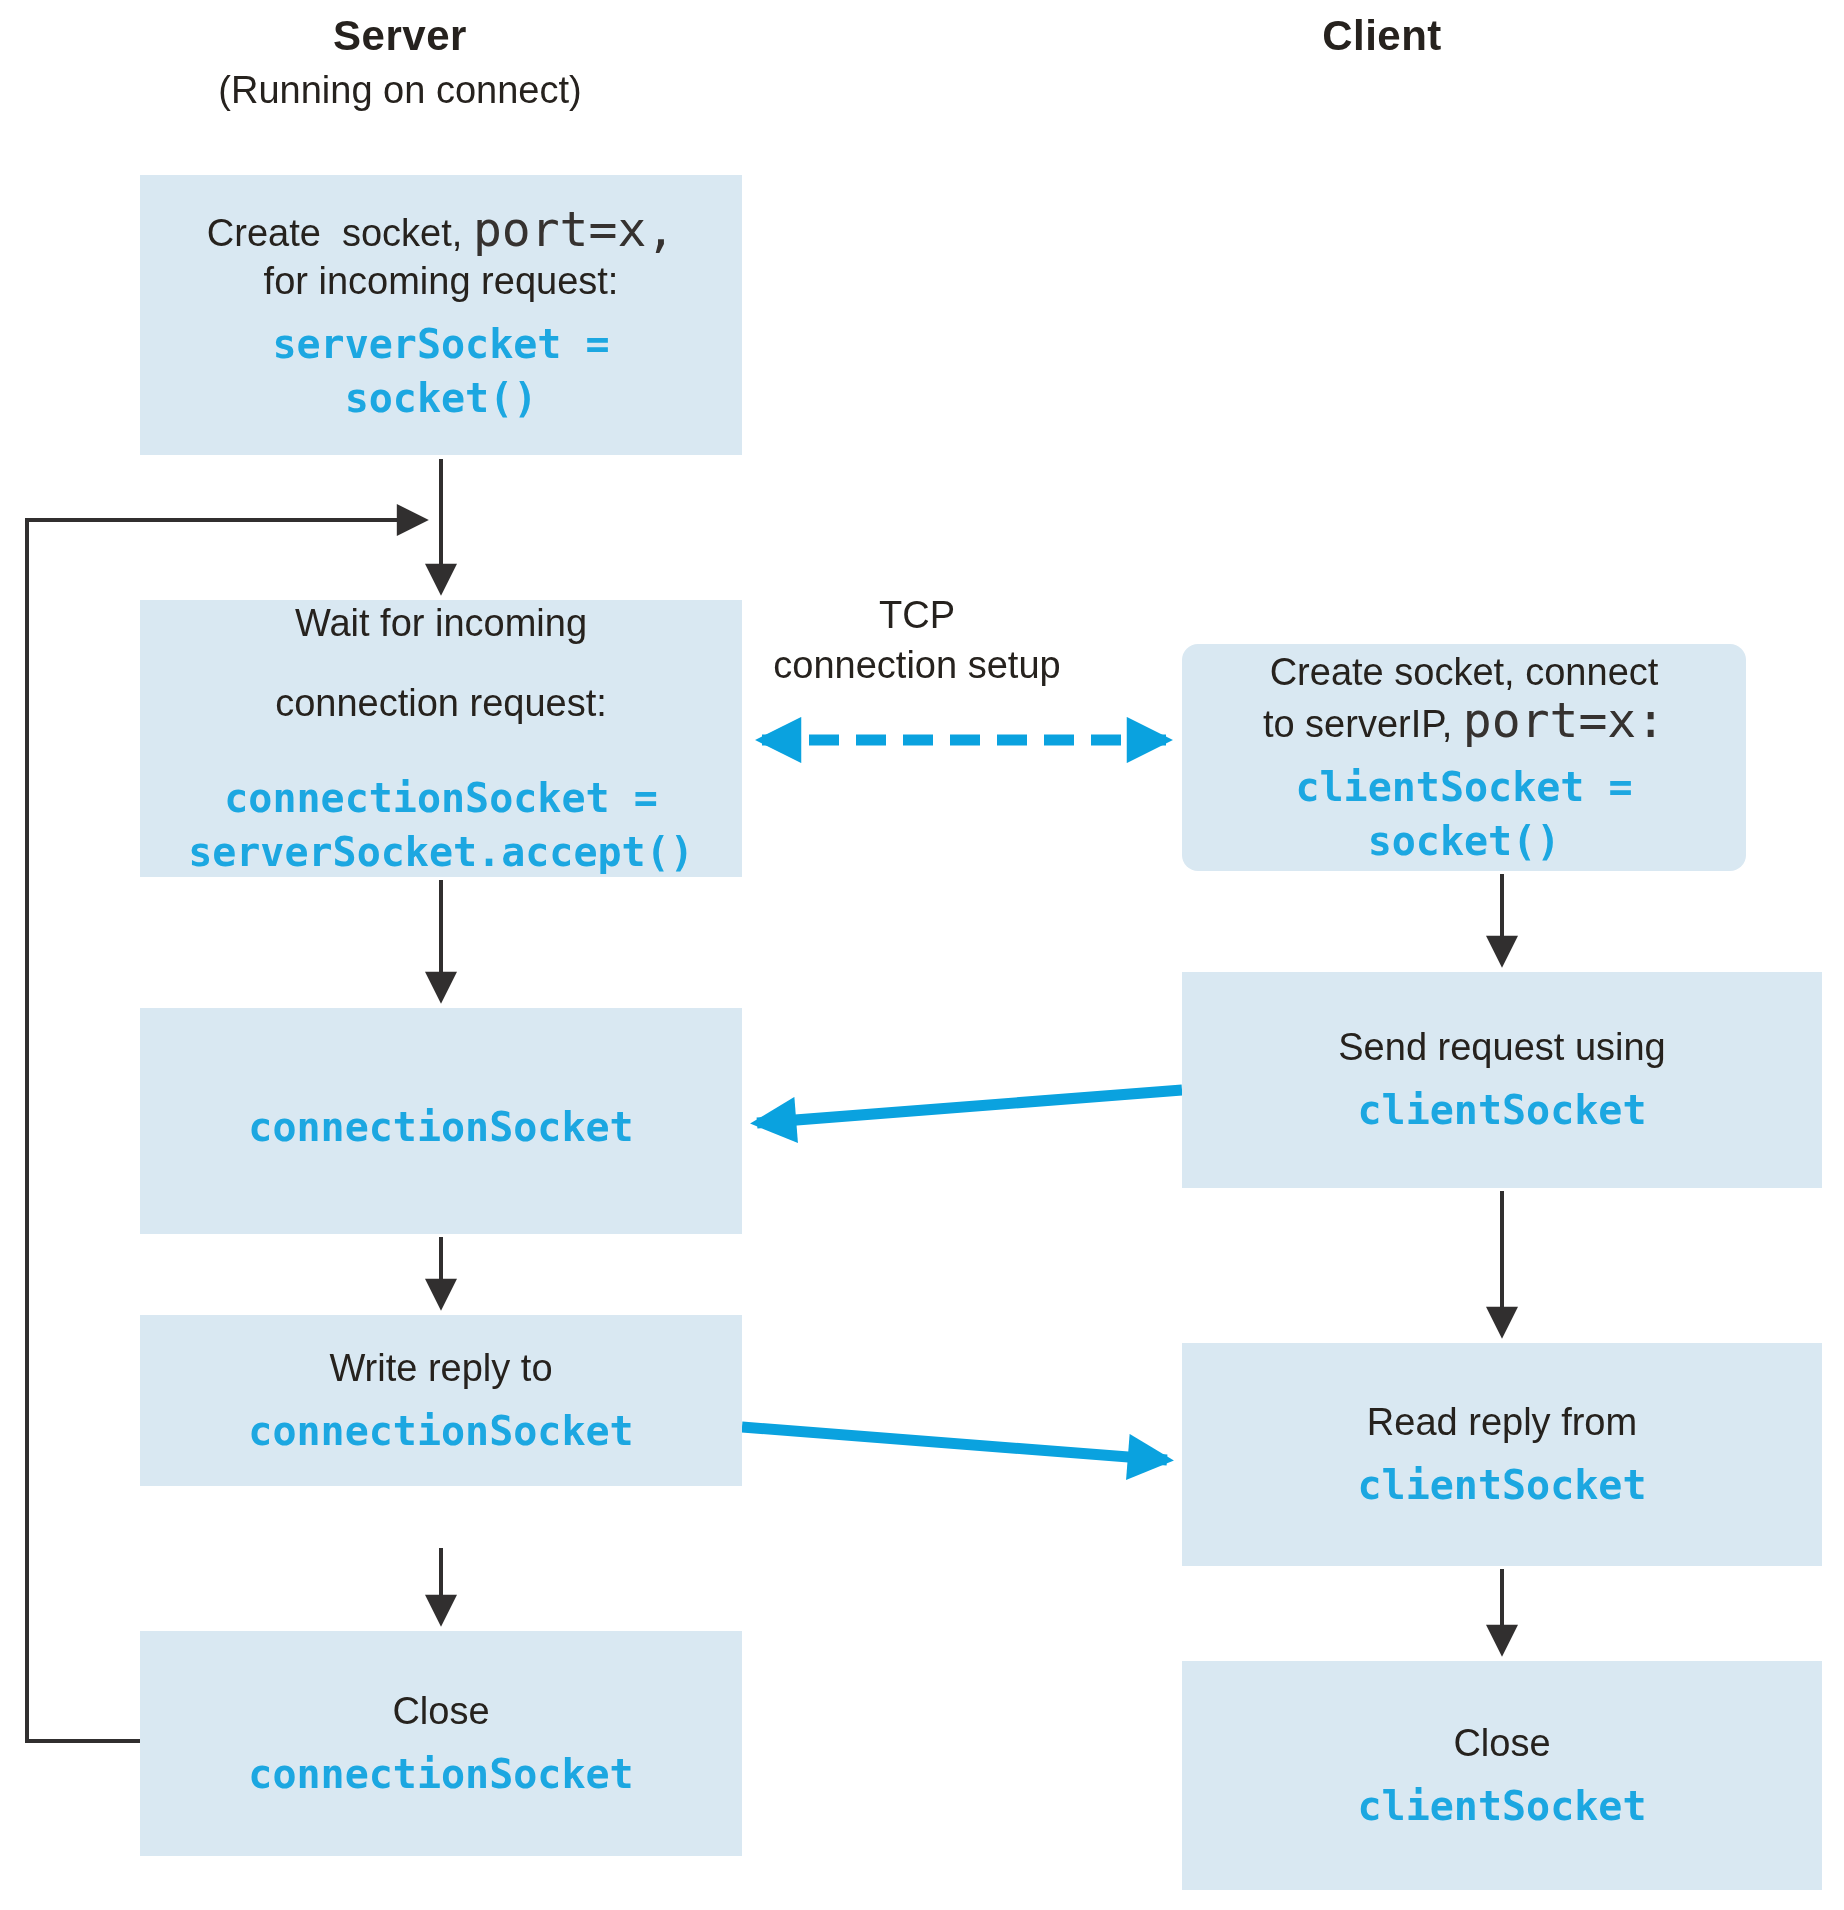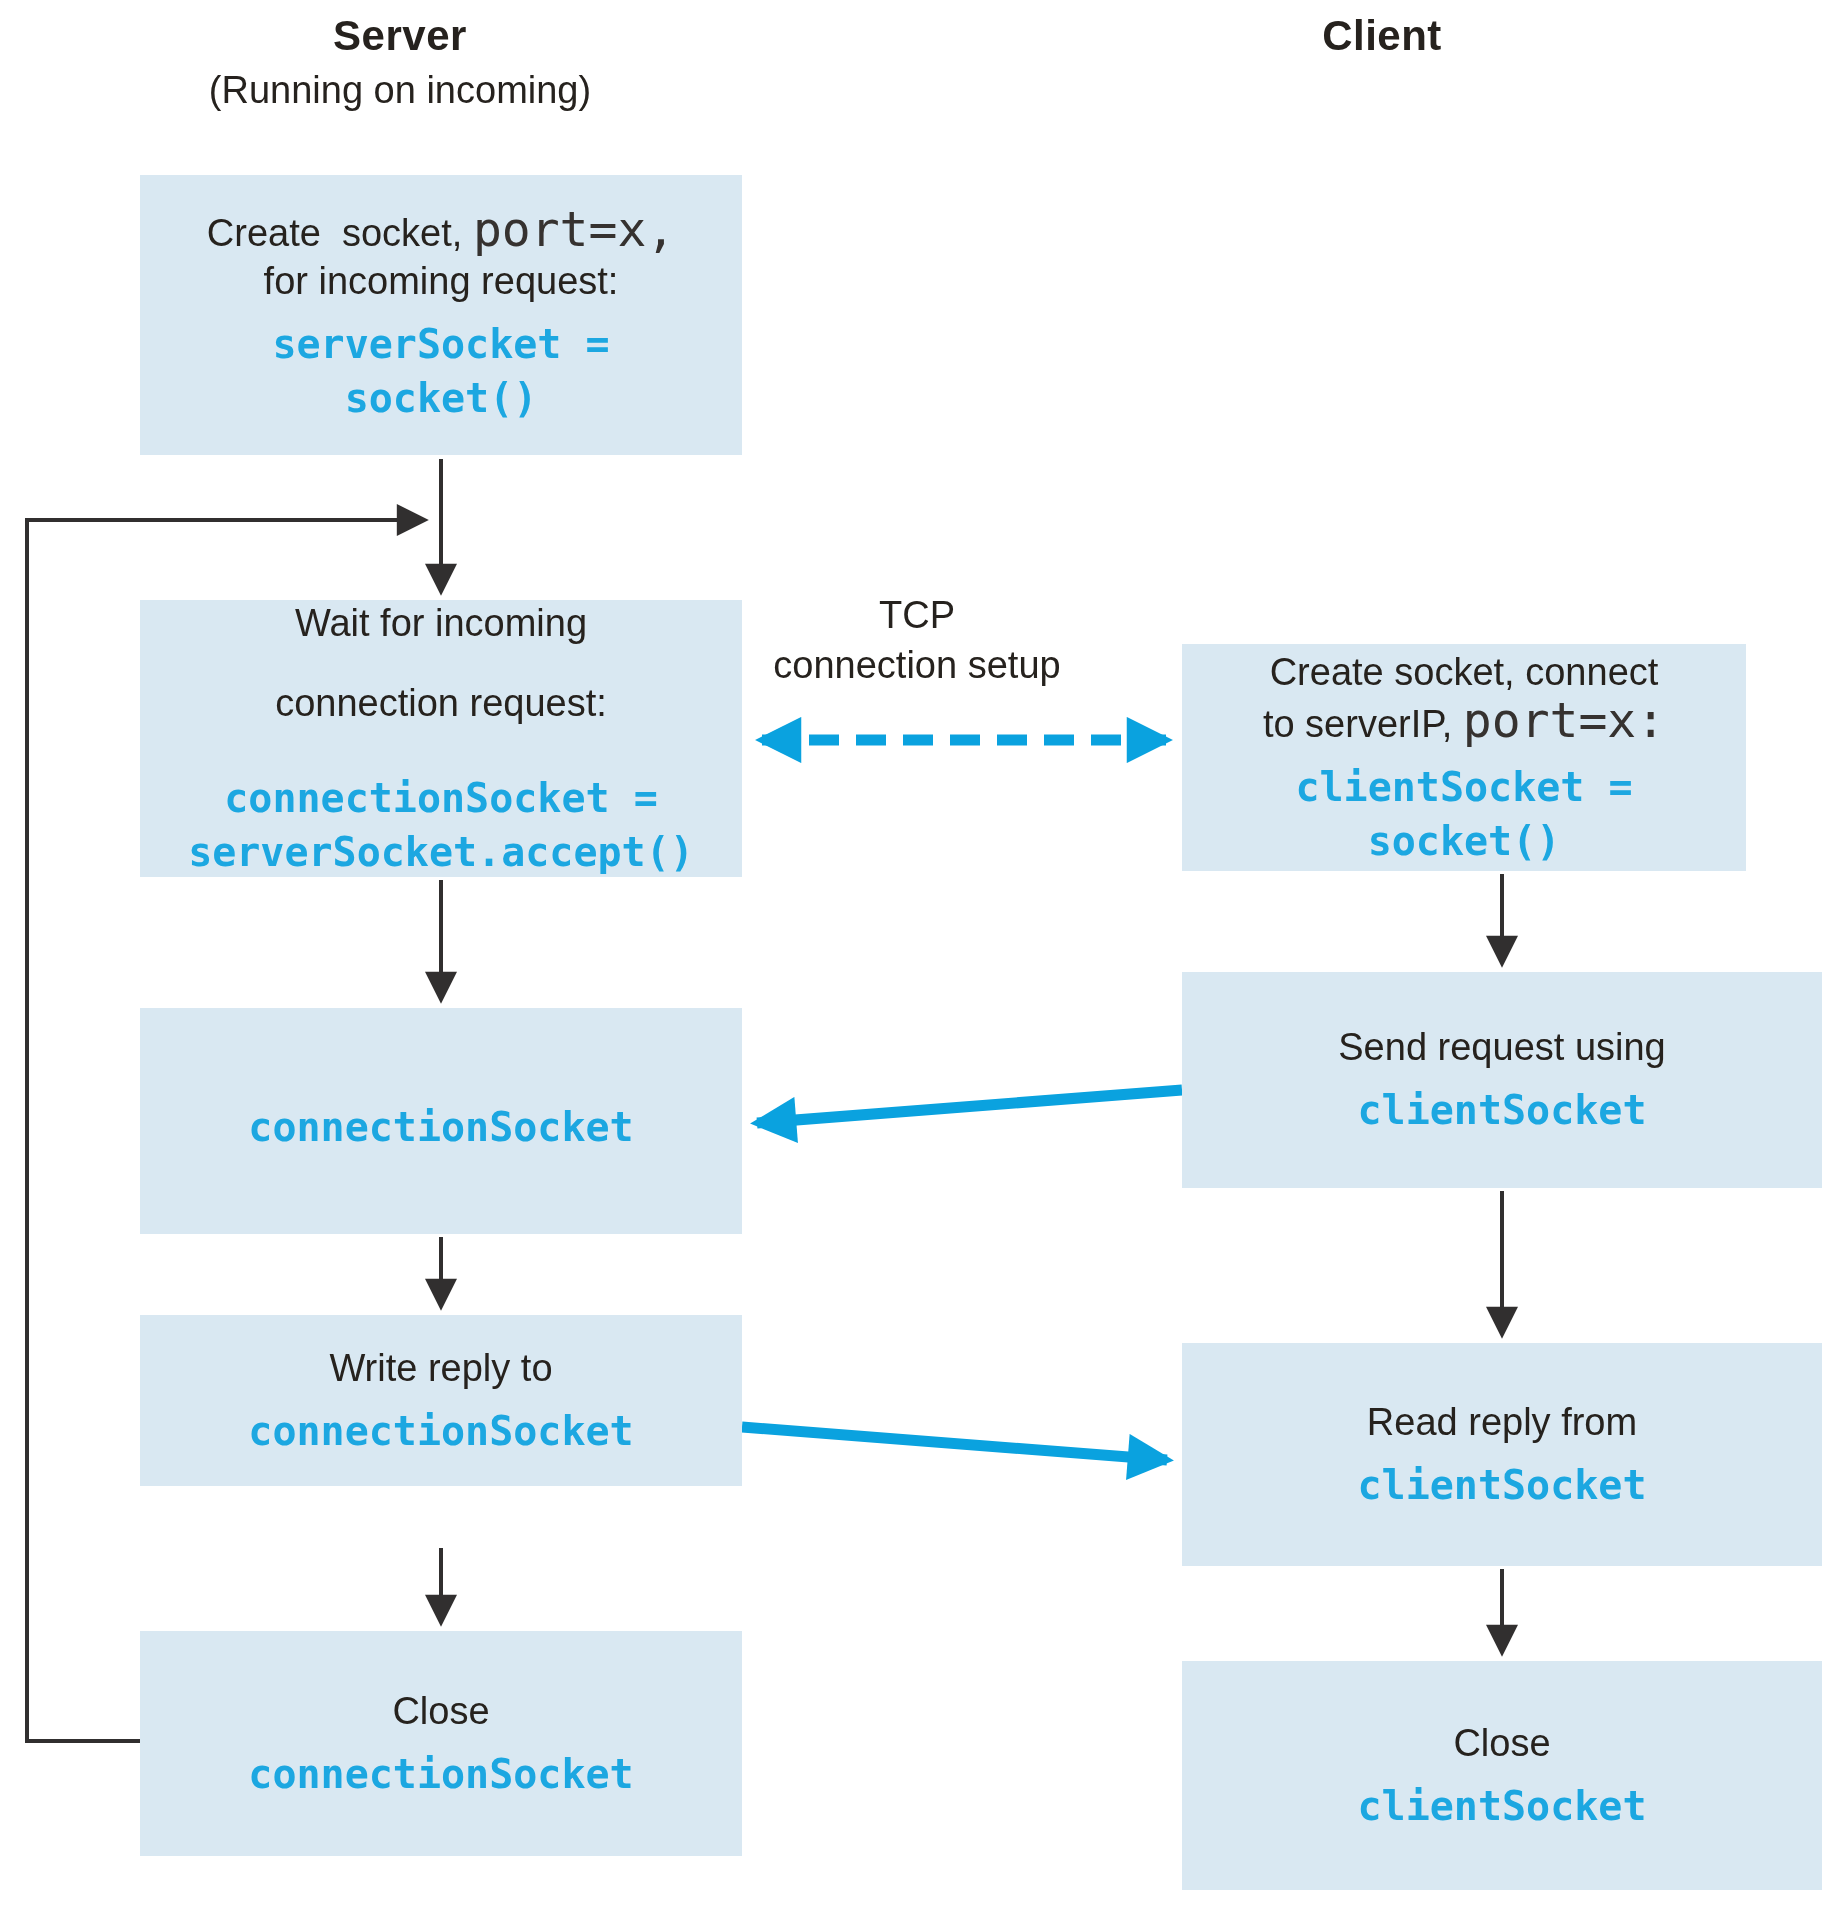--- a/index.html
+++ b/index.html
@@ -74,21 +74,21 @@
     <polyline points="140,1741 27,1741 27,520 424,520" fill="none" stroke="#312f2f" stroke-width="4" marker-end="url(#mk-black)"></polyline>
 
     <line x1="762" y1="740" x2="1166" y2="740" stroke="#0aa2df" stroke-width="11" stroke-dasharray="30 17" marker-start="url(#mk-blue)" marker-end="url(#mk-blue)"></line>
 
     <line x1="1182" y1="1090" x2="757" y2="1123" stroke="#0aa2df" stroke-width="11" marker-end="url(#mk-blue)"></line>
 
     <line x1="742" y1="1427" x2="1167" y2="1460" stroke="#0aa2df" stroke-width="11" marker-end="url(#mk-blue)"></line>
   </svg>
 
   <div class="hdr" style="left:100px;top:12px;width:600px;">Server</div>
-  <div class="subhdr" style="left:100px;top:68px;width:600px;">(Running on incoming)</div>
+  <div class="subhdr" style="left:100px;top:68px;width:600px;">(Running on connect)</div>
   <div class="hdr" style="left:1082px;top:12px;width:600px;">Client</div>
 
   <div class="tcp-label">
     <div>TCP</div>
     <div>connection setup</div>
   </div>
 
   <div class="box" style="left:140px;top:175px;width:602px;height:280px;">
     <div class="prose"><span>Create&nbsp; socket, </span><span class="mono-inline">port=x,</span></div>
     <div class="prose">for incoming request:</div>
@@ -120,21 +120,21 @@
     </div>
   </div>
 
   <div class="box" style="left:140px;top:1631px;width:602px;height:225px;">
     <div class="prose">Close</div>
     <div class="codeblock">
       <div class="codeline">connectionSocket</div>
     </div>
   </div>
 
-  <div class="box" style="left:1182px;top:644px;width:564px;height:227px;">
+  <div class="box" style="left:1182px;top:644px;width:564px;height:227px;border-radius:16px;">
     <div class="prose">Create socket, connect</div>
     <div class="prose"><span>to serverIP, </span><span class="mono-inline">port=x:</span></div>
     <div class="codeblock">
       <div class="codeline">clientSocket =</div>
       <div class="codeline">socket()</div>
     </div>
   </div>
 
   <div class="box" style="left:1182px;top:972px;width:640px;height:216px;">
     <div class="prose">Send request using</div>

